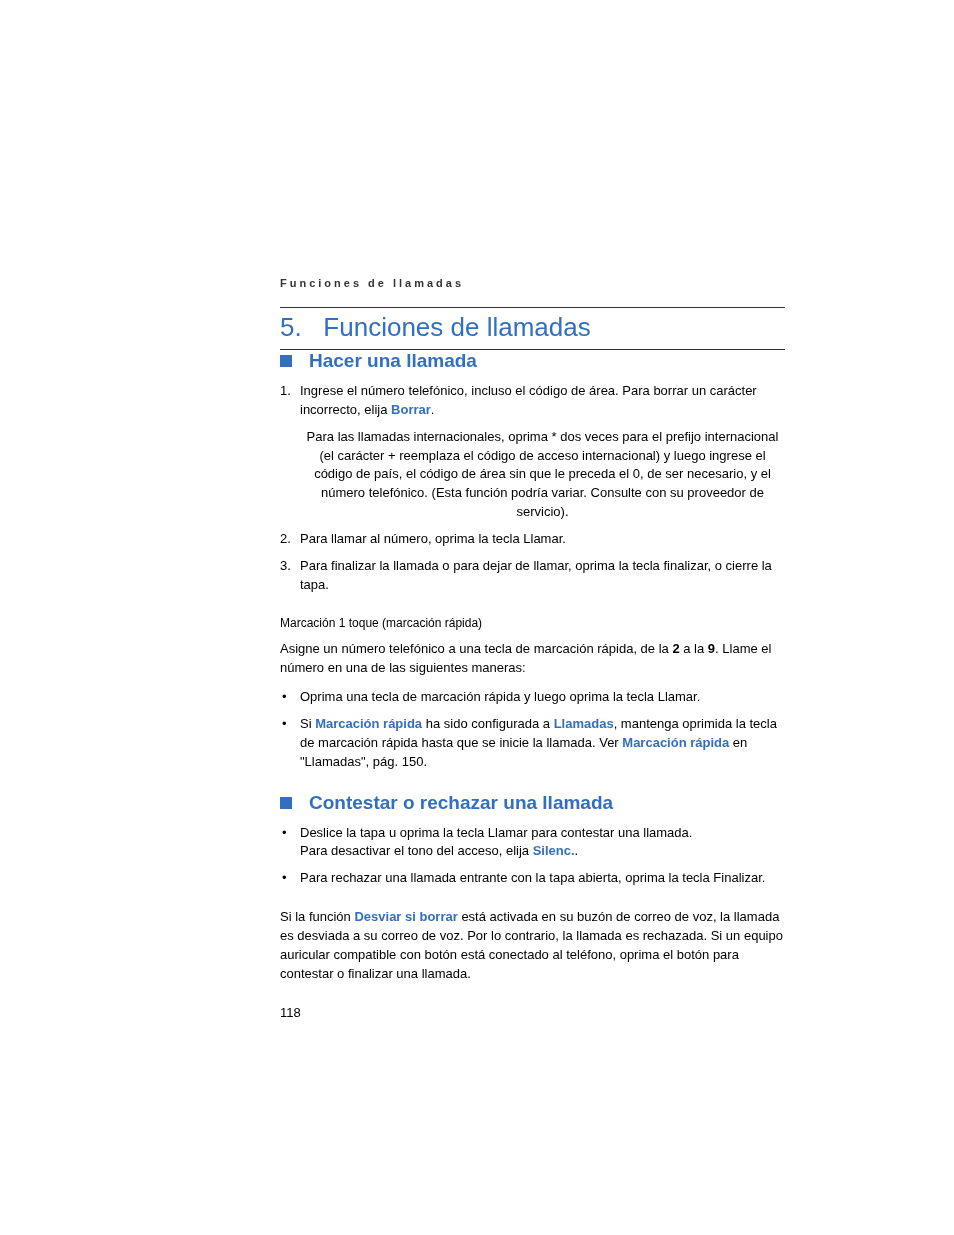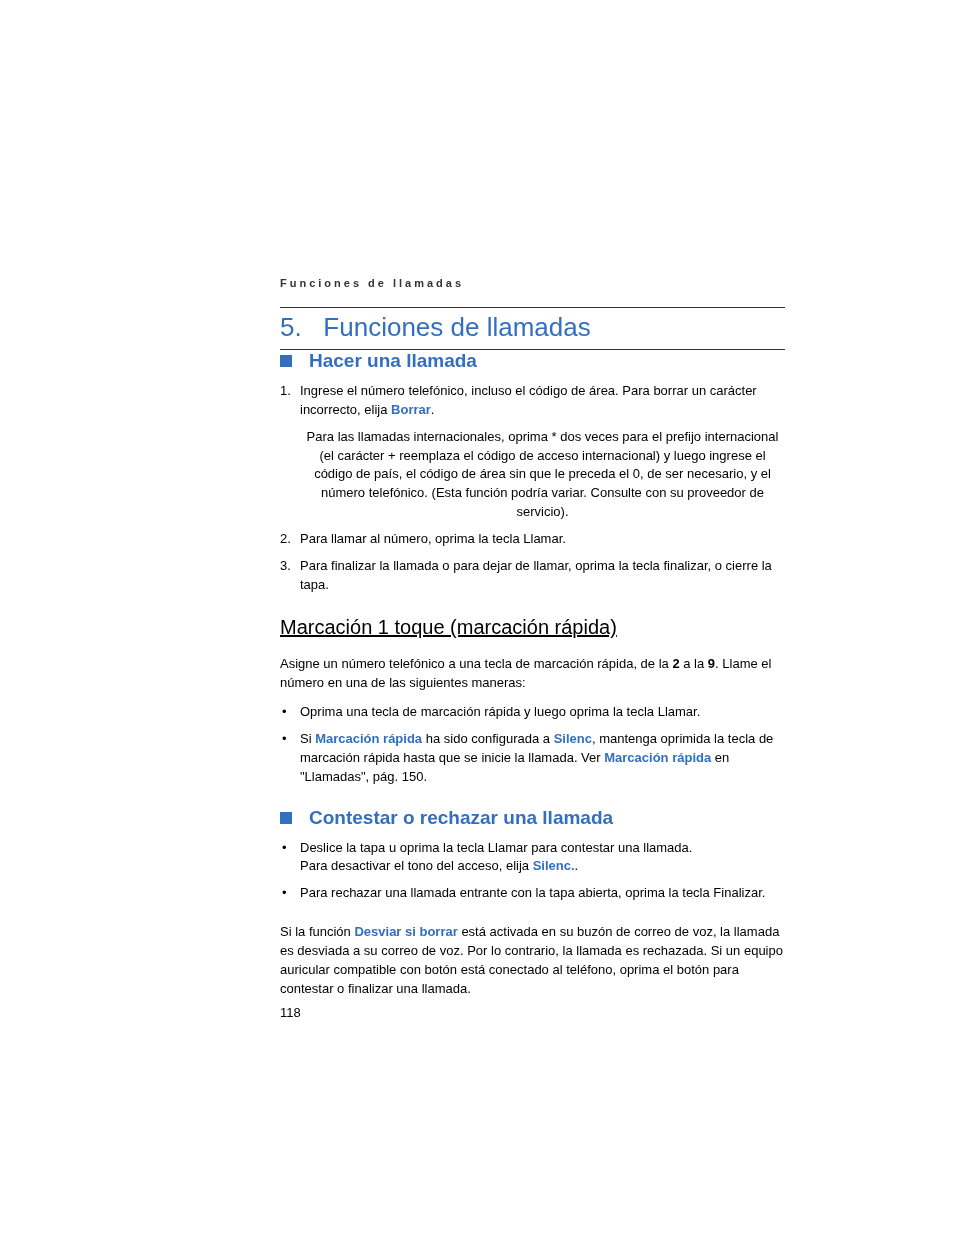--- a/index.html
+++ b/index.html
@@ -62,23 +62,22 @@
     flex-shrink: 0;
   }
   ol.numbered > li .content { flex: 1; }
   .indent-para {
     font-size: 13px;
     line-height: 1.45;
     margin-top: 8px;
     text-align: center;
   }
   .subsection-title {
-    font-size: 20px;
-    text-decoration: underline;
-    margin-bottom: 16px;
+    font-size: 12px;
+    margin-bottom: 10px;
     font-weight: normal;
   }
   .body-text {
     font-size: 13px;
     line-height: 1.45;
     margin-bottom: 10px;
   }
   ul.bulleted {
     list-style: none;
     margin-bottom: 20px;
@@ -145,21 +144,21 @@
     <span>Asigne un número telefónico a una tecla de marcación rápida, de la </span><span class="bold">2</span><span> a la </span><span class="bold">9</span><span>. Llame el número en una de las siguientes maneras:</span>
   </p>
   <ul class="bulleted">
     <li>
       <span class="dot">•</span>
       <div class="content">Oprima una tecla de marcación rápida y luego oprima la tecla Llamar.</div>
     </li>
     <li>
       <span class="dot">•</span>
       <div class="content">
-        <span>Si </span><span class="link">Marcación rápida</span><span> ha sido configurada a </span><span class="link">Silenc</span><span>, mantenga oprimida la tecla de marcación rápida hasta que se inicie la llamada. Ver </span><span class="link">Marcación rápida</span><span> en "Llamadas", pág. 150.</span>
+        <span>Si </span><span class="link">Marcación rápida</span><span> ha sido configurada a </span><span class="link">Llamadas</span><span>, mantenga oprimida la tecla de marcación rápida hasta que se inicie la llamada. Ver </span><span class="link">Marcación rápida</span><span> en "Llamadas", pág. 150.</span>
       </div>
     </li>
   </ul>
 
   <h2 class="section-title">
     <span class="bullet-square"></span>
     <span>Contestar o rechazar una llamada</span>
   </h2>
   <ul class="bulleted">
     <li>

